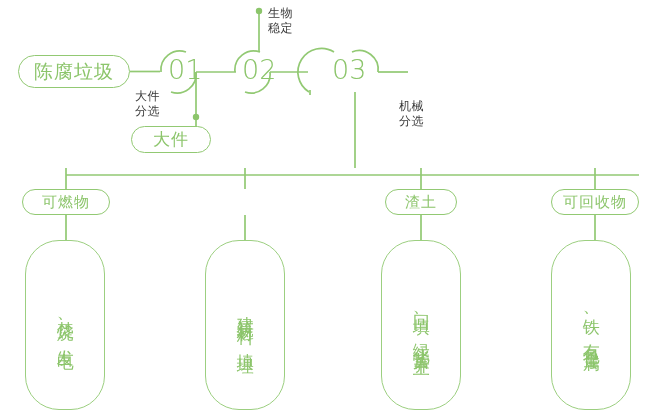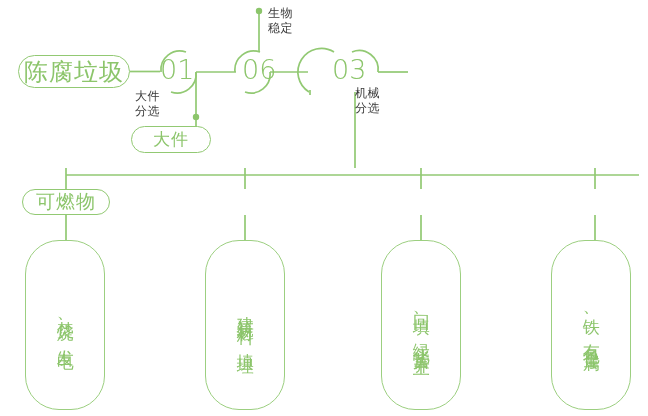--- a/index.html
+++ b/index.html
@@ -38,64 +38,64 @@
     border: 1.4px solid #92c973;
     border-radius: 999px;
     color: #8cc56b;
     background: #ffffff;
     white-space: nowrap;
     letter-spacing: 1px;
   }
   .pill-root {
     left: 18px; top: 55px;
     width: 112px; height: 33px;
-    font-size: 24px;
+    font-size: 19px;
   }
   .pill-bulky {
     left: 131px; top: 126px;
     width: 80px; height: 27px;
     font-size: 17px;
   }
   .pill-cat {
     height: 26px;
-    font-size: 19px;
+    font-size: 15px;
     top: 189px;
   }
   .pill-cat-0 { left: 22px;  width: 88px; }
   .pill-cat-1 { left: 197px; width: 96px; }
   .pill-cat-2 { left: 385px; width: 72px; }
   .pill-cat-3 { left: 551px; width: 88px; }
 
   
   .step-num {
     position: absolute;
     color: #8cc56b;
     font-size: 27px;
     font-family: "DejaVu Sans", sans-serif;
     font-weight: 300;
     letter-spacing: 0px;
     line-height: 1;
   }
-  .step-0 { left: 160px; top: 56px; }
+  .step-0 { left: 168px; top: 56px; }
   .step-1 { left: 242px; top: 56px; }
   .step-2 { left: 332px; top: 56px; }
 
   
   .side-label {
     position: absolute;
     color: #3a3a3a;
     font-size: 12px;
     line-height: 1.25;
     letter-spacing: 0.5px;
     white-space: pre-line;
     font-family: "DejaVu Sans", sans-serif;
   }
   .label-bio   { left: 268px; top: 6px; }
   .label-bulky { left: 135px; top: 89px; text-align: right; }
-  .label-mech  { left: 355px; top: 86px; }
+  .label-mech  { left: 355px; top: 99px; padding-left: 44px; }
 
   
   .outcome-box {
     position: absolute;
     box-sizing: border-box;
     border: 1.4px solid #9ccf80;
     border-radius: 34px;
     background: #ffffff;
     top: 240px;
     height: 170px;
@@ -169,40 +169,46 @@
   </svg>
 
   <div class="pill pill-root">
     <span>陈腐垃圾</span>
   </div>
 
   <div class="step-num step-0">
     <span>01</span>
   </div>
   <div class="step-num step-1">
-    <span>06</span>
+    <span>02</span>
   </div>
   <div class="step-num step-2">
     <span>03</span>
   </div>
 
   <div class="side-label label-bio">生物
 稳定</div>
   <div class="side-label label-bulky">大件
 分选</div>
   <div class="side-label label-mech">机械
 分选</div>
 
   <div class="pill pill-bulky">
     <span>大件</span>
   </div>
 
   <div class="pill pill-cat pill-cat-0">
     <span>可燃物</span>
   </div>
+  <div class="pill pill-cat pill-cat-2">
+    <span>渣土</span>
+  </div>
+  <div class="pill pill-cat pill-cat-3">
+    <span>可回收物</span>
+  </div>
 
   <div class="outcome-box outcome-box-0">
     <span class="outcome-text">焚烧、发电</span>
   </div>
   <div class="outcome-box outcome-box-1">
     <span class="outcome-text">建筑材料、填埋</span>
   </div>
   <div class="outcome-box outcome-box-2">
     <span class="outcome-text">回填、绿化营养土</span>
   </div>

